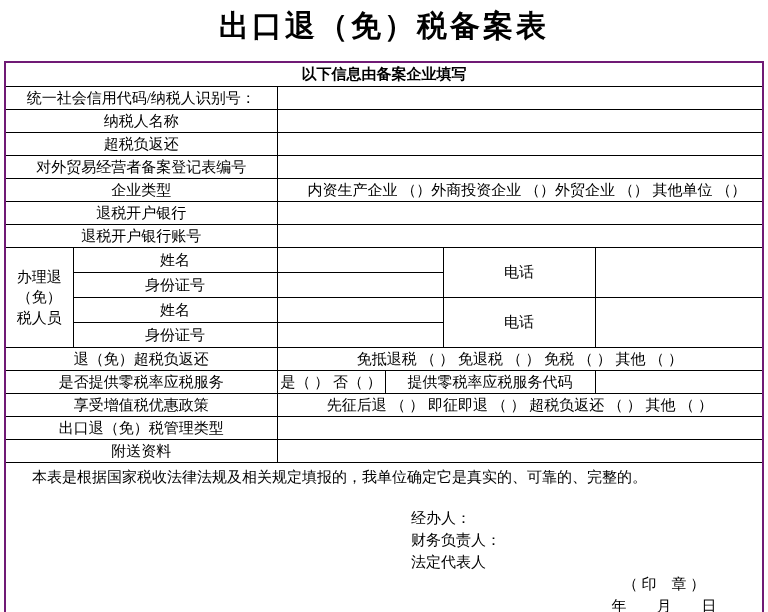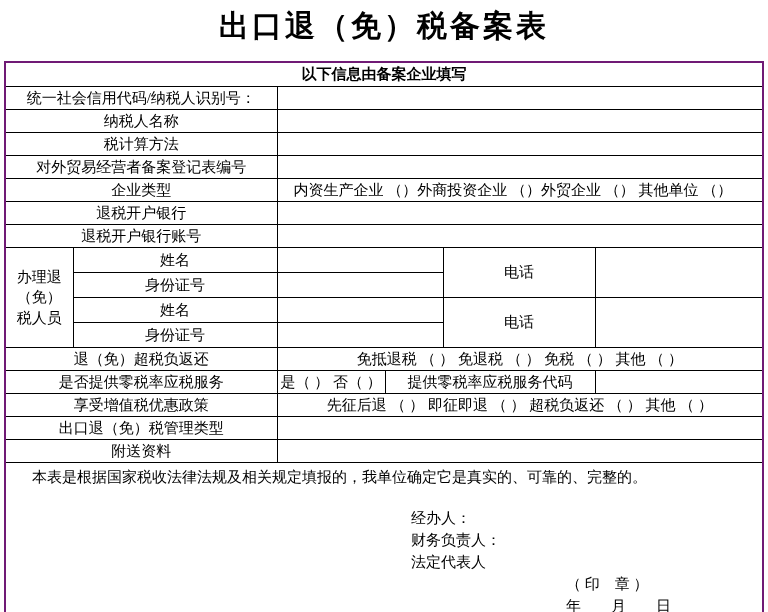--- a/index.html
+++ b/index.html
@@ -38,41 +38,42 @@
     padding: 0 2px;
     height: 22px;
     overflow: hidden;
   }
   td.hdr {
     font-weight: bold;
     height: 23px;
   }
   tr.p td { height: 24px; }
   td.pre { white-space: pre-line; line-height: 1.35; }
-  td.opt-left { text-align: left; padding-left: 16px; }
+  td.opt-left { text-align: center; padding-left: 16px; }
   td.decl-cell {
     height: 152px;
     vertical-align: top;
     text-align: left;
     padding: 0;
   }
   .decl-text {
     padding: 5px 6px 0 26px;
     font-size: 15px;
   }
   .sig-block {
     margin-top: 20px;
     margin-left: 405px;
     font-size: 15px;
     line-height: 22px;
   }
   .seal-line, .date-line {
     margin-left: 560px;
     font-size: 15px;
     line-height: 22px;
+    text-align: center;
   }
 </style>
 </head>
 <body>
 
 <h1 class="title">出口退（免）税备案表</h1>
 
 <table class="form">
   <colgroup>
     <col style="width:68px">
@@ -92,21 +93,21 @@
     <td colspan="2">统一社会信用代码/纳税人识别号：</td>
     <td colspan="4"></td>
   </tr>
 
   <tr>
     <td colspan="2">纳税人名称</td>
     <td colspan="4"></td>
   </tr>
 
   <tr>
-    <td colspan="2">税计算方法</td>
+    <td colspan="2">超税负返还</td>
     <td colspan="4"></td>
   </tr>
 
   <tr>
     <td colspan="2">对外贸易经营者备案登记表编号</td>
     <td colspan="4"></td>
   </tr>
 
   <tr>
     <td colspan="2">企业类型</td>

